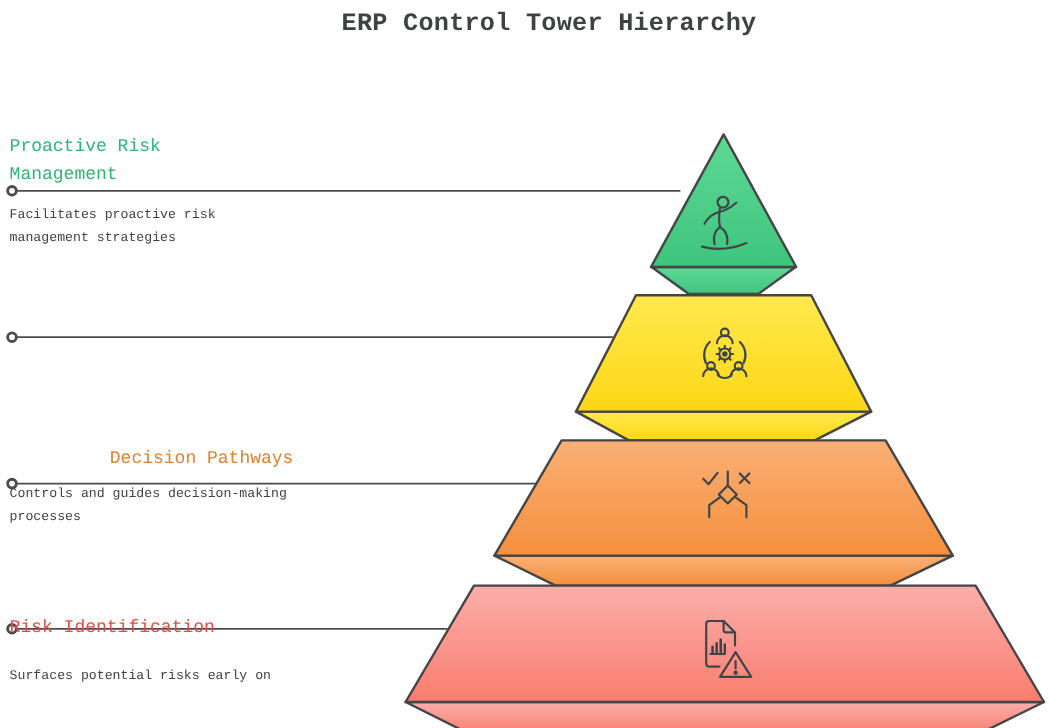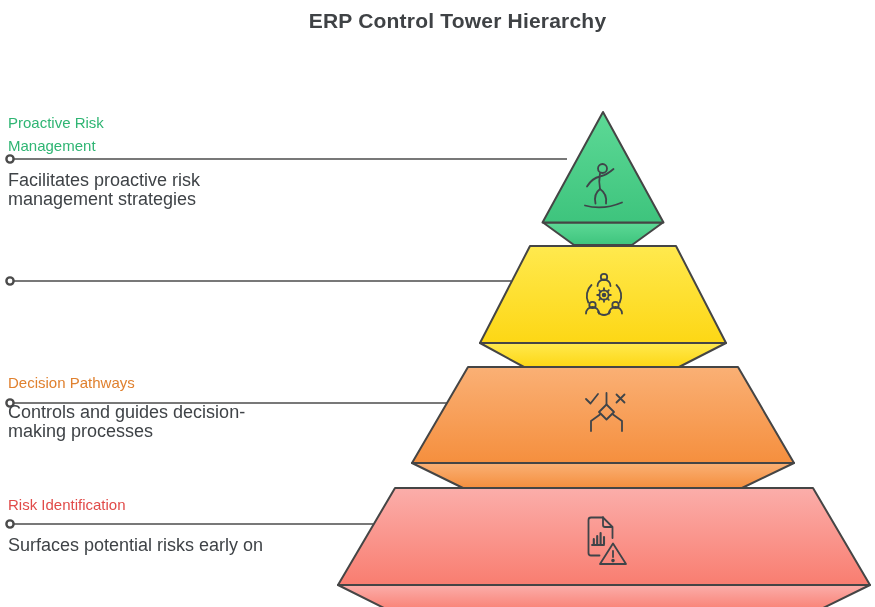--- a/index.html
+++ b/index.html
@@ -1,33 +1,33 @@
 <!DOCTYPE html>
 <html><head>
 <meta charset="utf-8">
 <style>
   html,body{margin:0;padding:0;background:#ffffff;}
   .stage{
     position:relative;width:875px;height:607px;overflow:hidden;
-    background:#ffffff;font-family:Liberation Sans, sans-serif;
+    background:#ffffff;font-family:Liberation Mono, monospace;
     -webkit-font-smoothing:antialiased;
   }
   .title{
     position:absolute;top:9px;left:0;width:100%;box-sizing:border-box;
     padding-left:40px;text-align:center;
     font-size:21px;font-weight:700;color:#3f4245;letter-spacing:.2px;
   }
   svg.layer{position:absolute;left:0;top:0;}
   .label{position:absolute;left:8px;}
   .heading{font-size:15px;line-height:23px;font-weight:400;}
-  .desc{font-size:18px;line-height:19px;color:#3f4347;}
+  .desc{font-size:11px;line-height:19px;color:#3f4347;}
   .b1{top:111px;} .b1 .heading{width:185px;} .b1 .desc{margin-top:14px;width:200px;}
   .b2{top:249px;} .b2 .heading{width:320px;} .b2 .desc{margin-top:22px;width:215px;}
-  .b3{top:371px;} .b3 .heading{width:320px;} .b3 .desc{margin-top:9px;width:278px;}
-  .b4{top:493px;} .b4 .heading{width:320px;} .b4 .desc{margin-top:20px;width:300px;}
+  .b3{top:371px;} .b3 .heading{width:320px;text-align:center;} .b3 .desc{margin-top:9px;width:278px;}
+  .b4{top:493px;} .b4 .heading{width:320px;margin-top:19px;} .b4 .desc{margin-top:20px;width:300px;}
   .shape{stroke:#454545;stroke-width:2;stroke-linejoin:round;}
   .conn{stroke:#4b4b4b;stroke-width:1.5;}
   .dot{fill:#ffffff;stroke:#4b4b4b;stroke-width:2.4;}
   .icon{fill:none;stroke:#3f4449;stroke-width:1.8;stroke-linecap:round;stroke-linejoin:round;}
 </style>
 </head>
 <body>
 
 <div class="stage">
 

